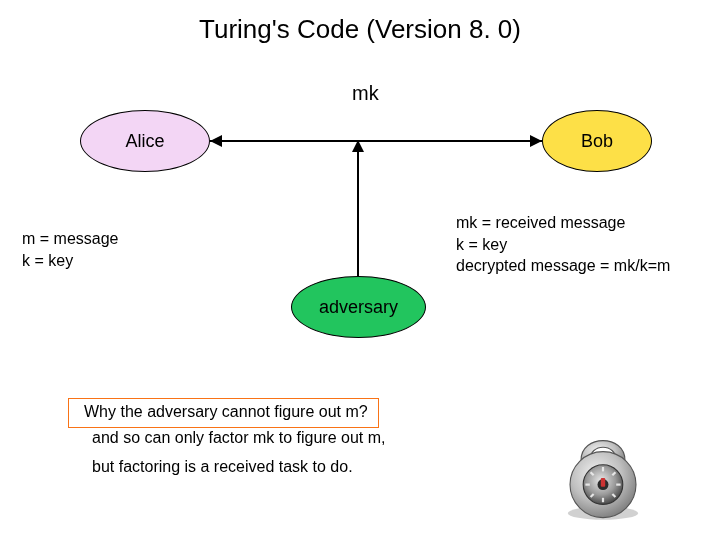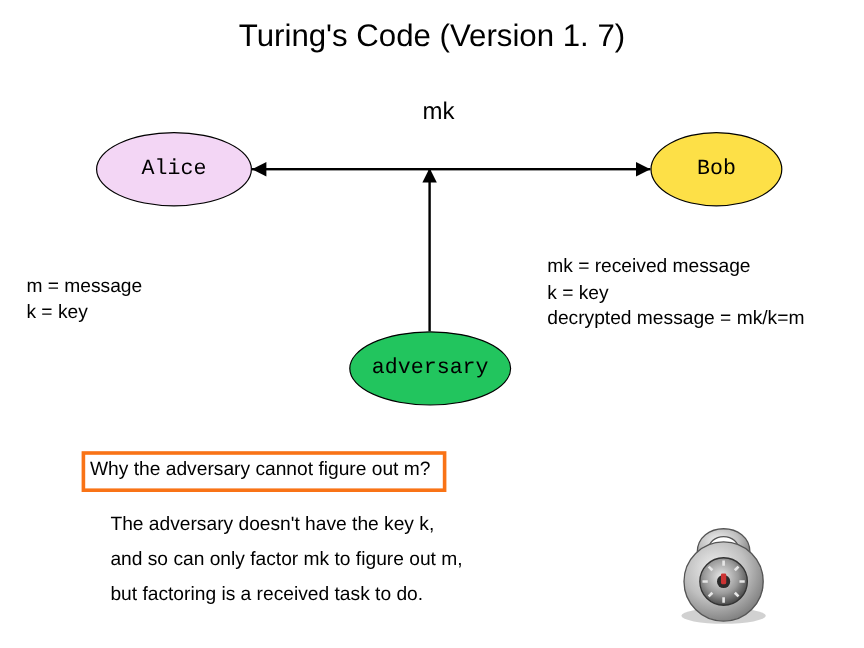--- a/index.html
+++ b/index.html
@@ -23,21 +23,20 @@
   }
   .ellipse {
     position: absolute;
     border: 1px solid #000;
     border-radius: 50%;
     display: flex;
     align-items: center;
     justify-content: center;
     font-size: 18px;
     box-sizing: border-box;
-    font-family: Liberation Mono, monospace;
   }
   .alice {
     left: 80px;
     top: 110px;
     width: 130px;
     height: 62px;
     background: #f3d6f5;
   }
   .bob {
     left: 542px;
@@ -115,44 +114,44 @@
     margin-top: 16px;
   }
   #note-right {
     left: 456px;
     top: 212px;
     width: 270px;
   }
   .question-box {
     position: absolute;
     left: 68px;
-    top: 376px;
-    border: 3px solid #f97316;
-    padding: 4px 10px 6px 4px;
+    top: 398px;
+    border: 1px solid #f97316;
+    padding: 4px 10px 6px 15px;
     font-size: 16px;
   }
   .explain {
     position: absolute;
     left: 92px;
     top: 424px;
     font-size: 16px;
     line-height: 1.8;
   }
   .lock {
     position: absolute;
     left: 548px;
     top: 412px;
     width: 110px;
     height: 110px;
   }
 </style>
 </head>
 <body>
 
-<div class="title">Turing's Code (Version 1. 7)</div>
+<div class="title">Turing's Code (Version 8. 0)</div>
 
 <div class="ellipse alice">
   <span>Alice</span>
 </div>
 <div class="ellipse bob">
   <span>Bob</span>
 </div>
 <div class="ellipse adversary">
   <span>adversary</span>
 </div>
@@ -174,21 +173,20 @@
   <div>mk = received message</div>
   <div>k = key</div>
   <div>decrypted message = mk/k=m</div>
 </div>
 
 <div class="question-box">
   <span>Why the adversary cannot figure out m?</span>
 </div>
 
 <div class="explain">
-  <div>The adversary doesn't have the key k,</div>
   <div>and so can only factor mk to figure out m,</div>
   <div>but factoring is a received task to do.</div>
 </div>
 
 <div class="lock" title="padlock">
   <svg viewBox="0 0 100 100" width="110" height="110">
     <defs>
       <radialGradient id="mg" cx="40%" cy="35%" r="70%">
         <stop offset="0%" stop-color="#f2f2f2"></stop>
         <stop offset="55%" stop-color="#bfbfbf"></stop>

